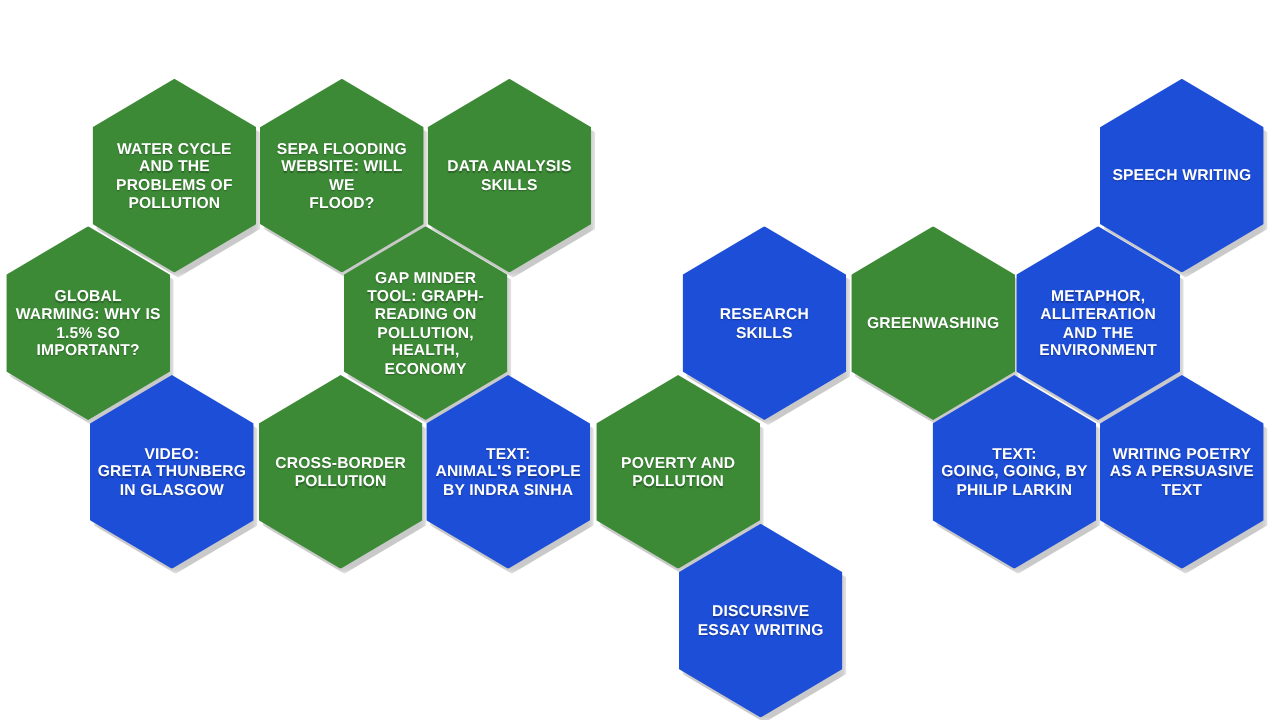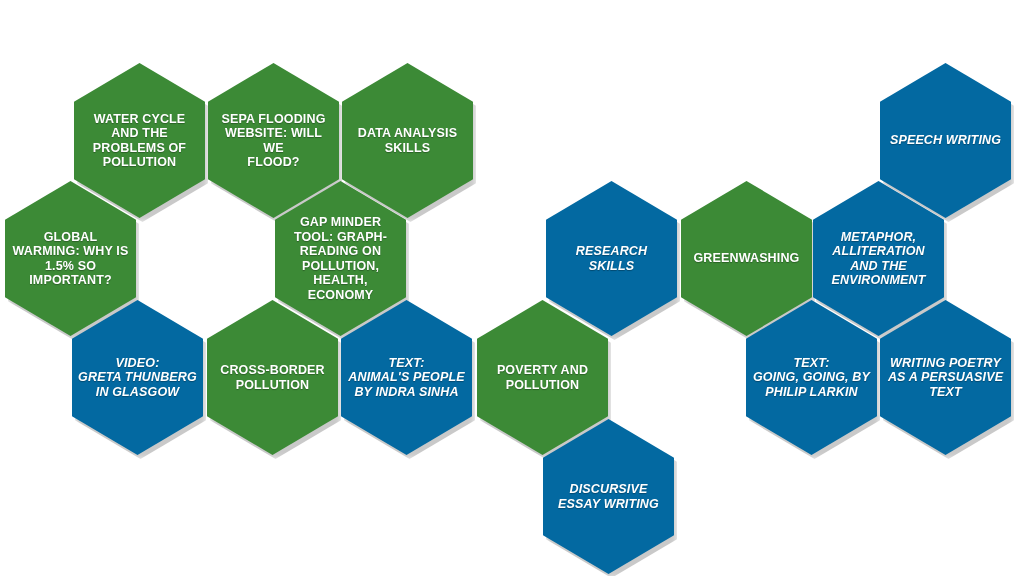--- a/index.html
+++ b/index.html
@@ -26,21 +26,21 @@
     height: 155px;
     display: flex;
     align-items: center;
     justify-content: center;
     box-sizing: border-box;
     padding: 4px 6px;
     -webkit-clip-path: polygon(50% 0%, 100% 25%, 100% 75%, 50% 100%, 0% 75%, 0% 25%);
     clip-path: polygon(50% 0%, 100% 25%, 100% 75%, 50% 100%, 0% 75%, 0% 25%);
   }
   .hex.green { background-color: #3c8a36; }
-  .hex.red   { background-color: #0369a1; font-style: italic; }
+  .hex.red   { background-color: #1d4ed8; }
 
   
   .hex-shadow {
     position: absolute;
     width: 131px;
     height: 155px;
     background-color: rgba(120,120,120,0.40);
     -webkit-clip-path: polygon(50% 0%, 100% 25%, 100% 75%, 50% 100%, 0% 75%, 0% 25%);
     clip-path: polygon(50% 0%, 100% 25%, 100% 75%, 50% 100%, 0% 75%, 0% 25%);
     filter: blur(3px);

